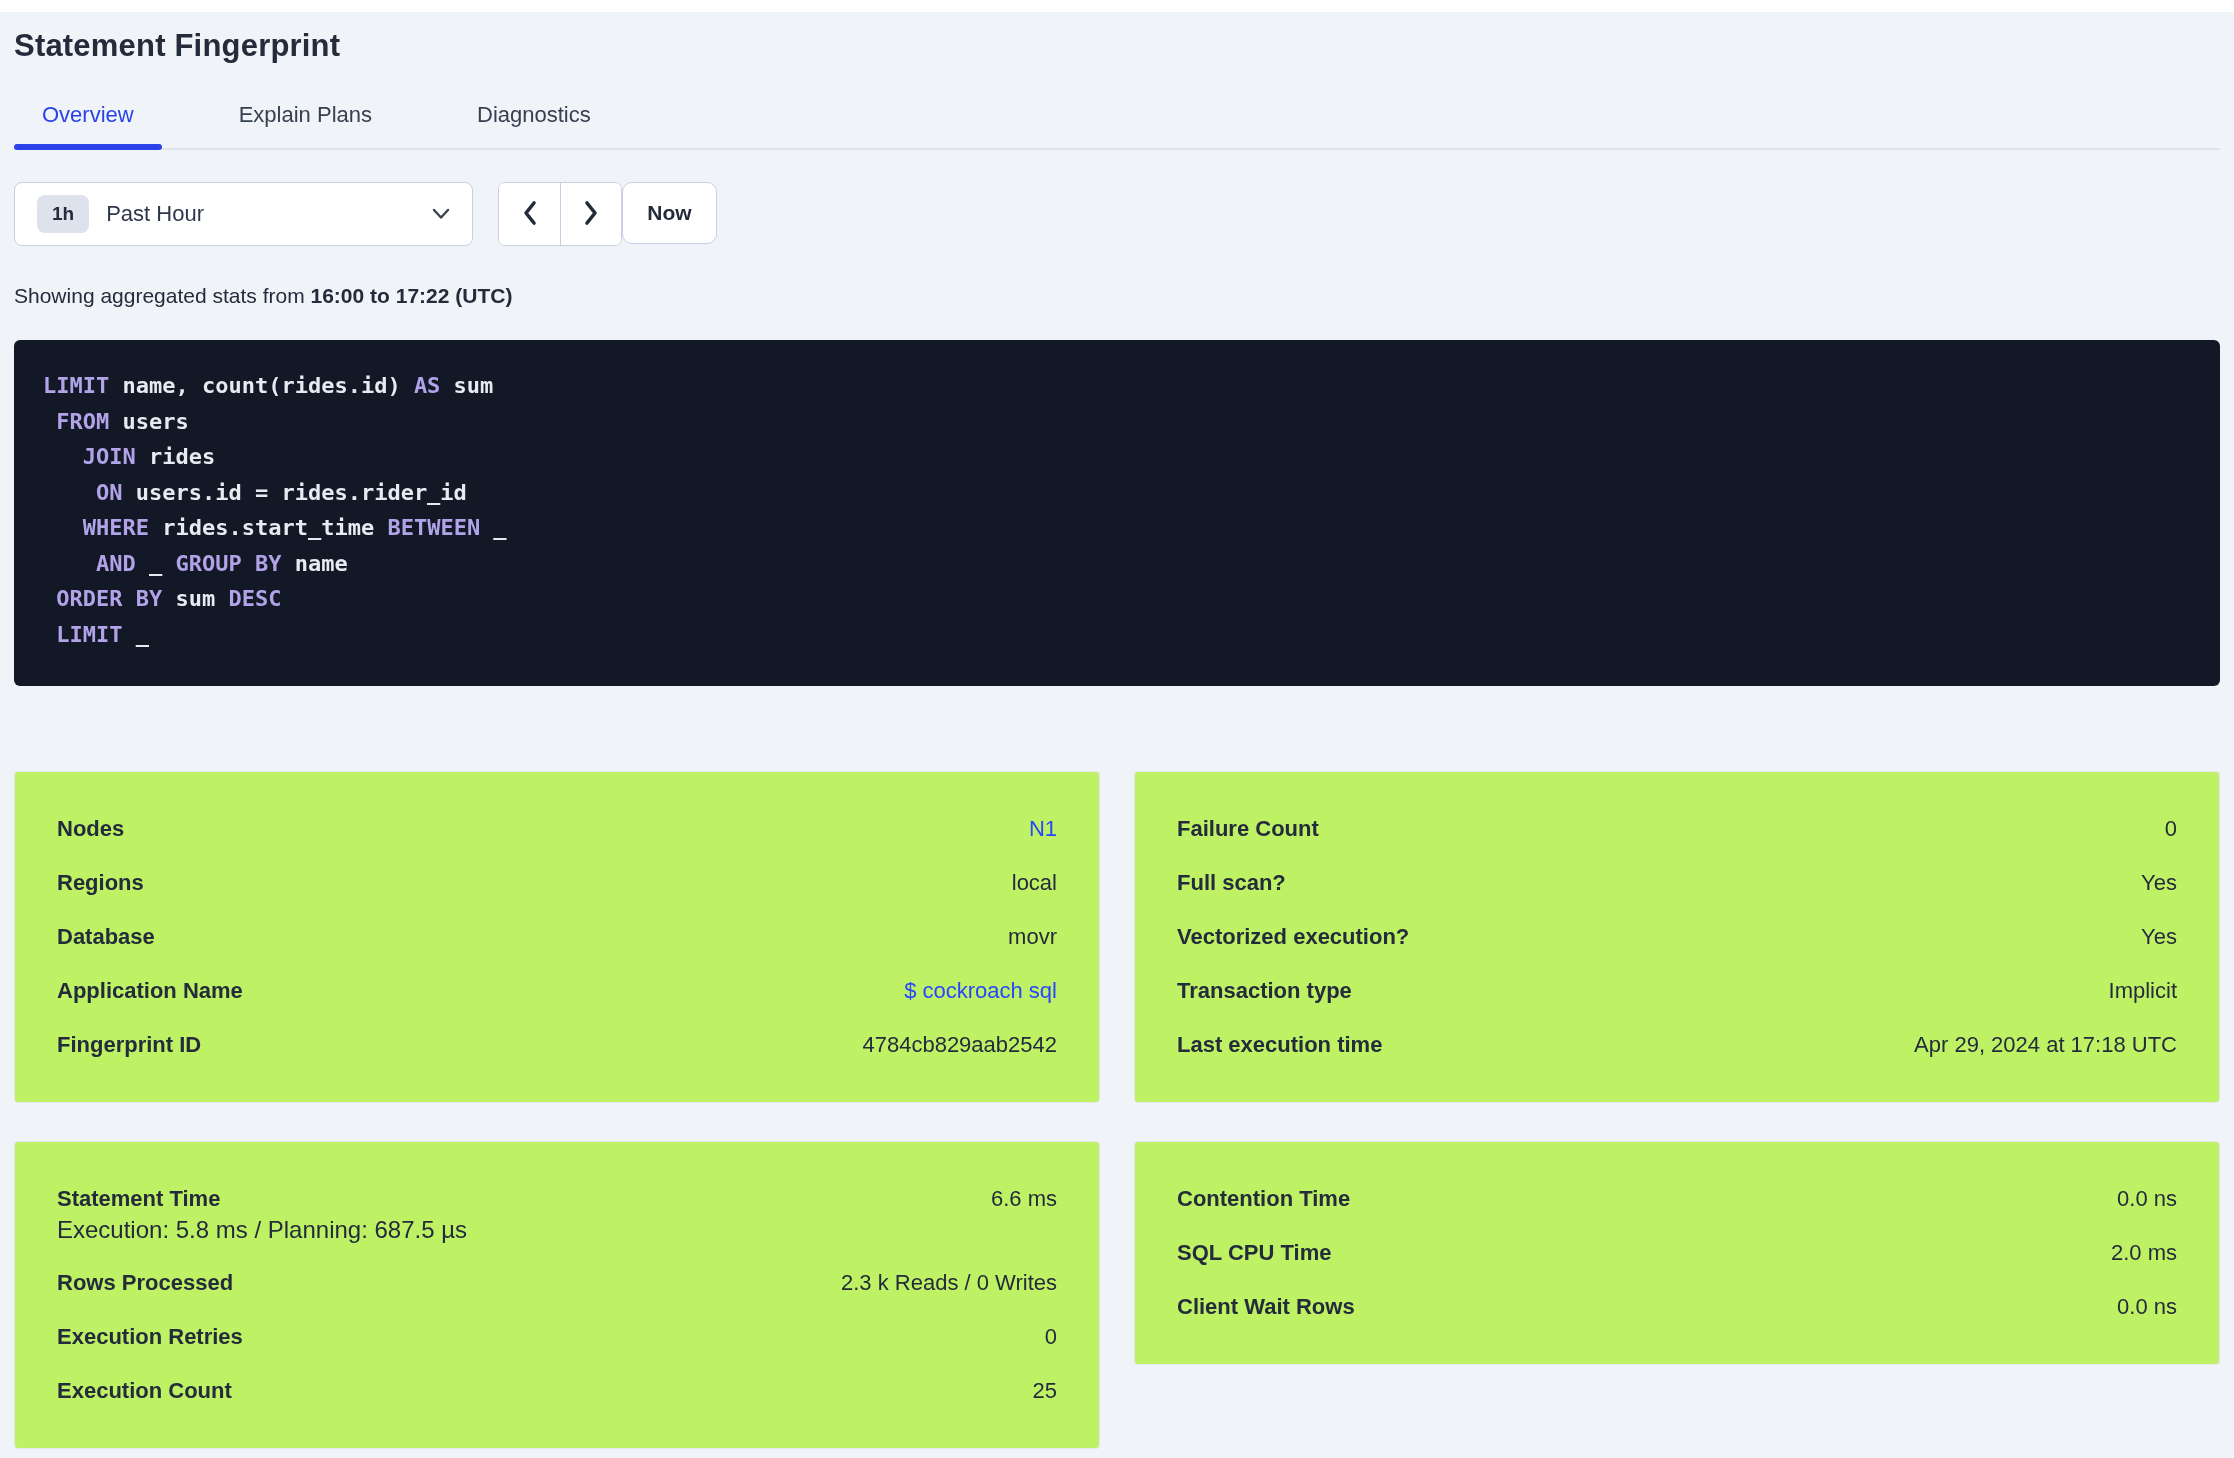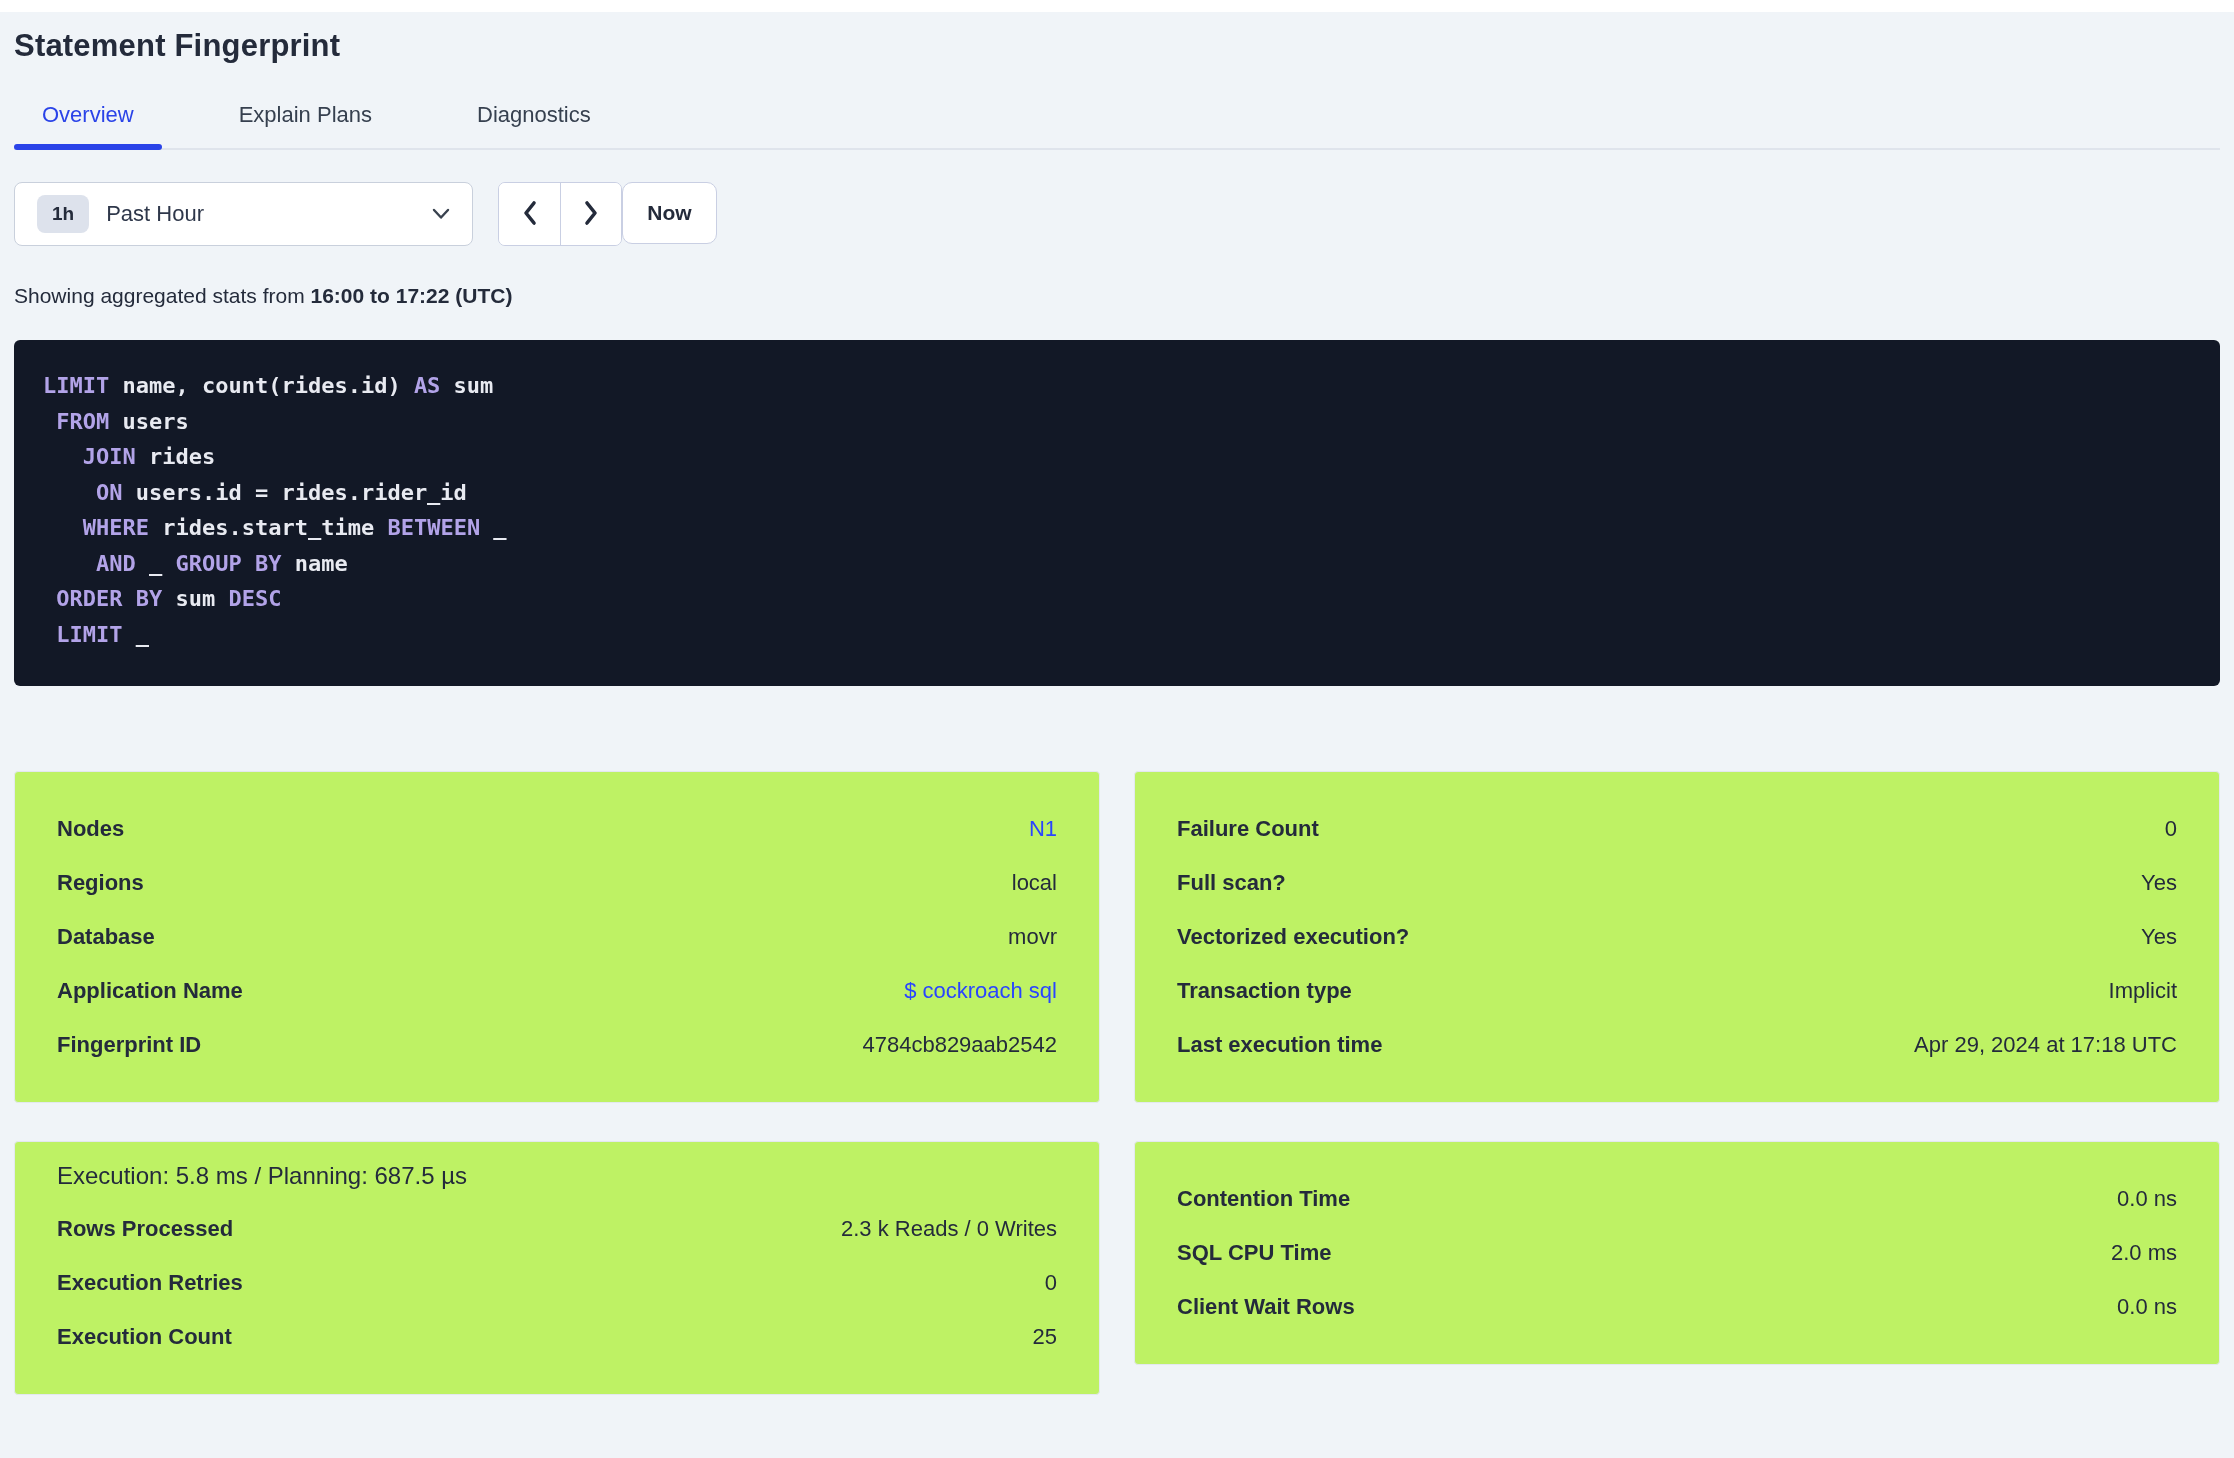--- a/index.html
+++ b/index.html
@@ -233,20 +233,24 @@
             <span class="stat-value">Implicit</span>
           </div>
           <div class="stat-row">
             <span class="stat-label">Last execution time</span>
             <span class="stat-value">Apr 29, 2024 at 17:18 UTC</span>
           </div>
         </div>
     </div>
     <div class="card">
       <div>
+          <div class="stat-row">
+            <span class="stat-label">Statement Time</span>
+            <span class="stat-value">6.6 ms</span>
+          </div>
           <div class="stat-sub">Execution: 5.8 ms / Planning: 687.5 µs</div>
           <div class="stat-row">
             <span class="stat-label">Rows Processed</span>
             <span class="stat-value">2.3 k Reads / 0 Writes</span>
           </div>
           <div class="stat-row">
             <span class="stat-label">Execution Retries</span>
             <span class="stat-value">0</span>
           </div>
           <div class="stat-row">

